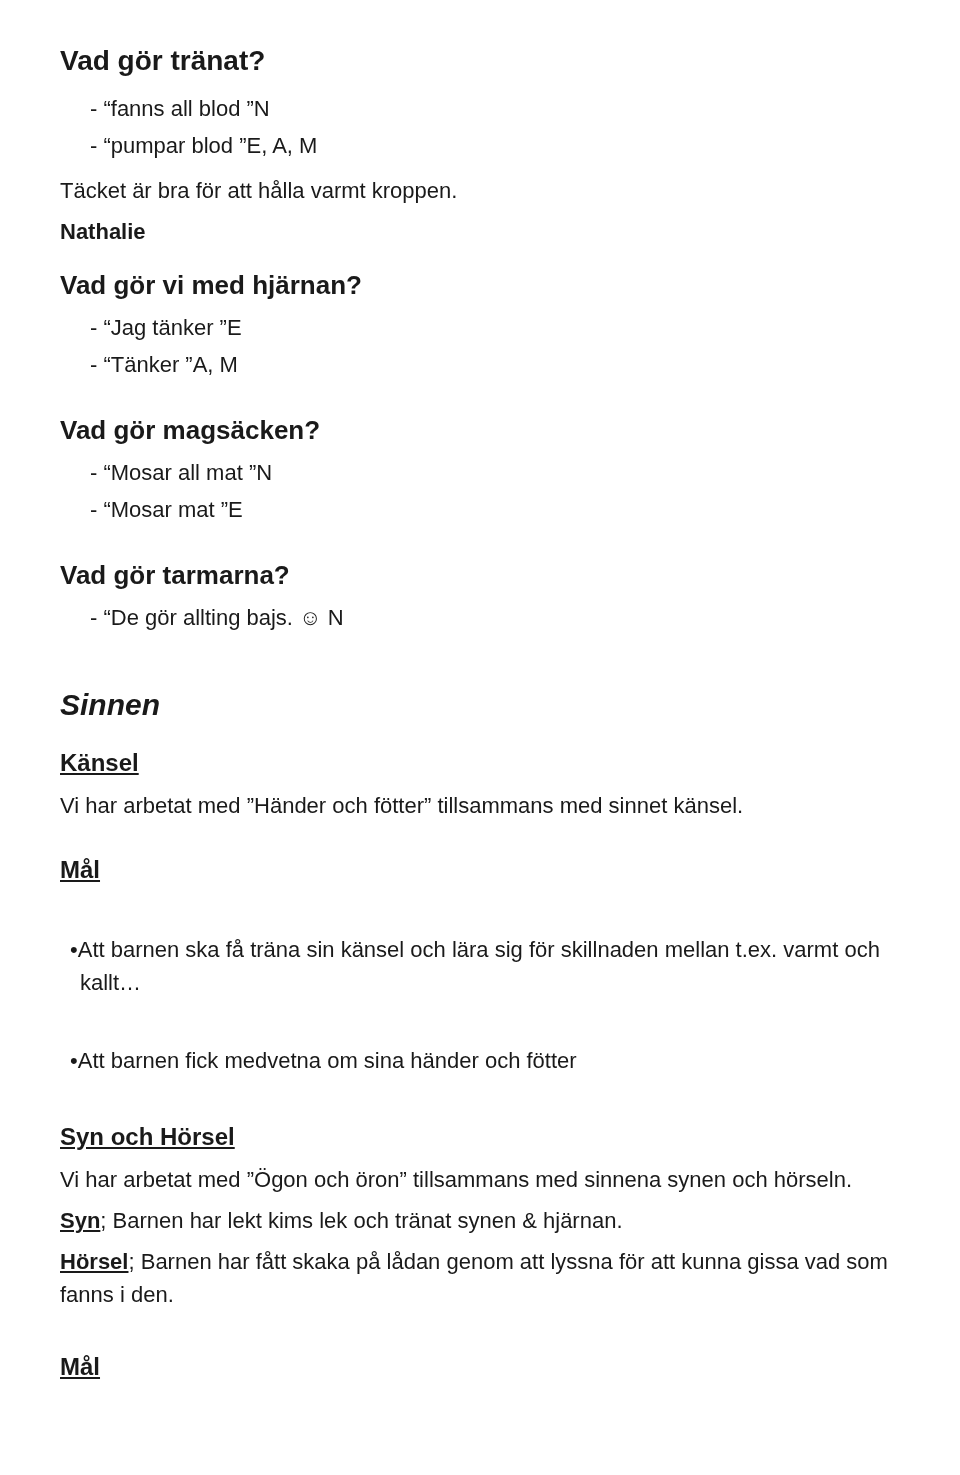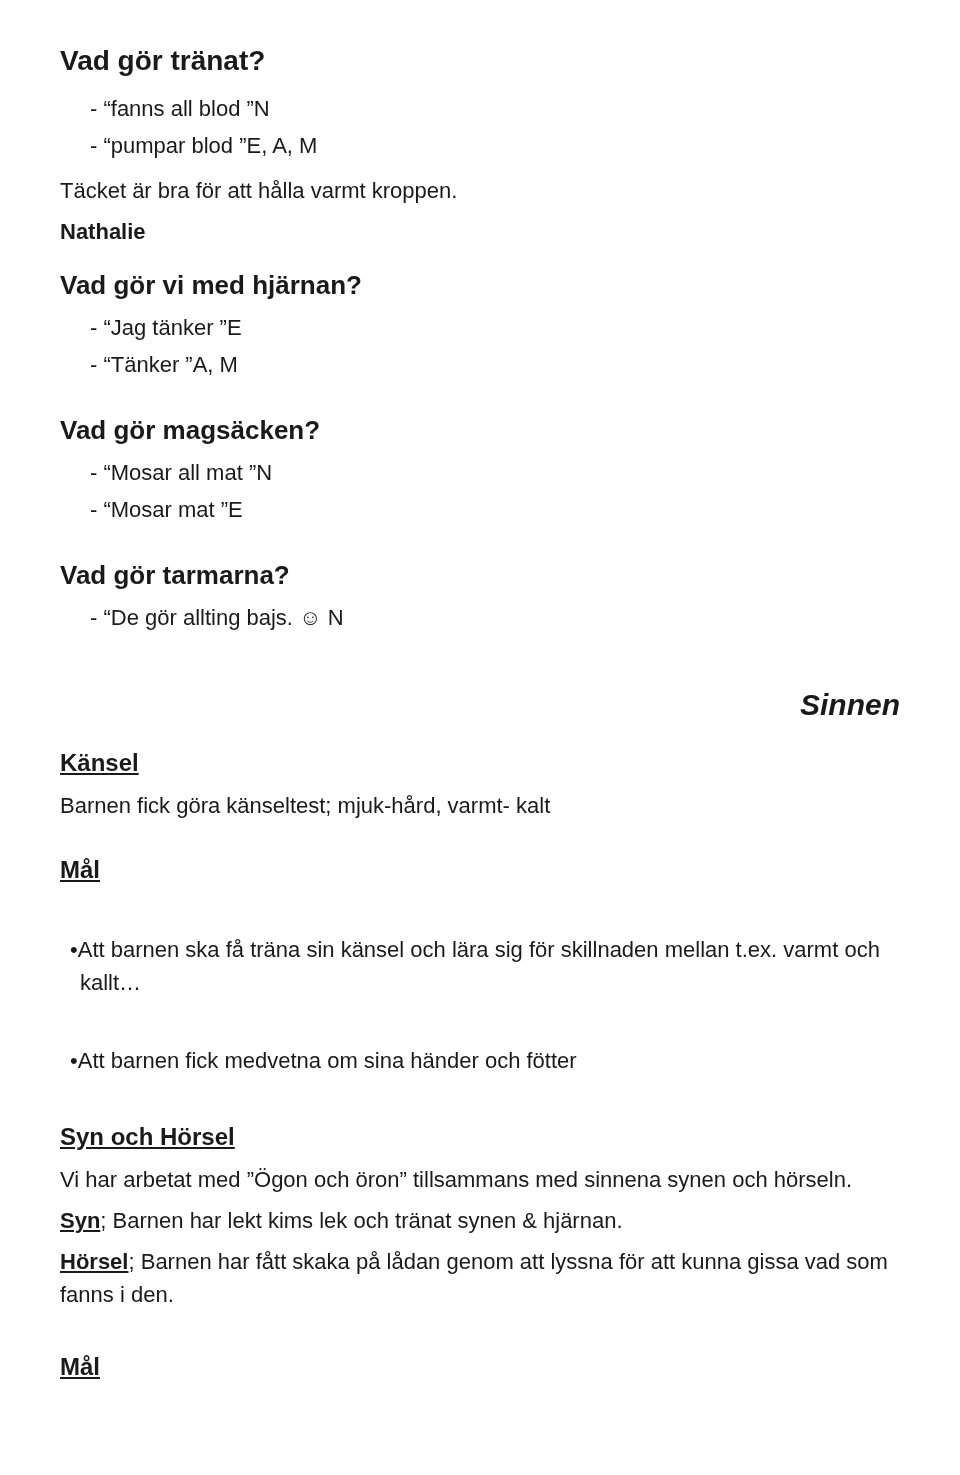--- a/index.html
+++ b/index.html
@@ -43,21 +43,20 @@
       margin-top: 18px;
       margin-bottom: 6px;
     }
 
     .section-heading {
       font-size: 30px;
       font-style: italic;
       font-weight: bold;
       margin-top: 28px;
       margin-bottom: 8px;
-      text-align: right;
     }
 
     .underline-heading {
       font-size: 24px;
       font-weight: bold;
       text-decoration: underline;
       margin-top: 18px;
       margin-bottom: 8px;
     }
 
@@ -160,22 +159,22 @@
   <p class="bullet-item">
     - “<span>De gör allting bajs. ☺ N</span>
   </p>
 
   <div class="spacer"></div>
 
   <p class="section-heading">Sinnen</p>
 
   <p class="underline-heading">Känsel</p>
 
-
-  <p class="body-text">Barnen fick göra känseltest; mjuk-hård, varmt- kalt</p>
+  <p class="body-text">Vi har arbetat med ”Händer och fötter” tillsammans med sinnet känsel.</p>
+
 
   <div class="small-spacer"></div>
 
   <p class="mal-heading">Mål</p>
 
   <p class="bullet-dot">
     •<span>Att barnen ska få träna sin känsel och lära sig för skillnaden mellan t.ex. varmt och kallt…</span>
   </p>
 
   <p class="bullet-dot">

